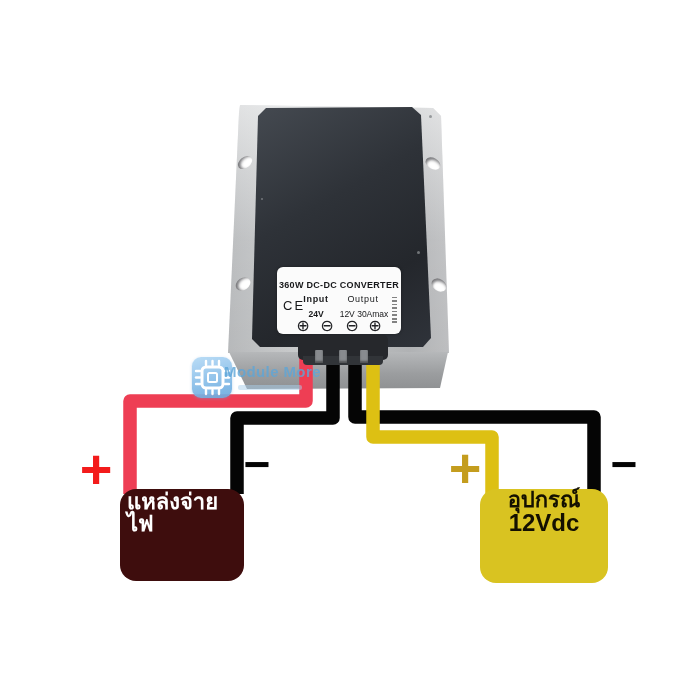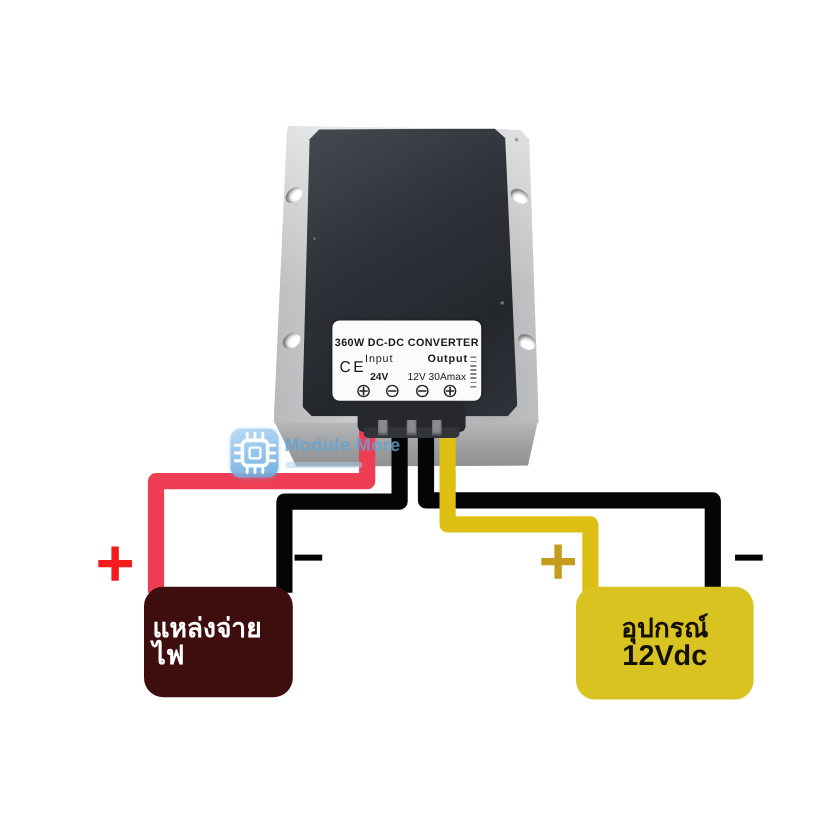--- a/index.html
+++ b/index.html
@@ -20,43 +20,43 @@
     clip-path:polygon(14px 2px,160px 1px,169px 9px,179px 232px,171px 241px,8px 241px,0 233px,6px 10px);}
   .hole{background:radial-gradient(circle at 60% 60%,#ffffff 45%,#e2e2e2 75%,#c9c9c9);
     border-radius:50%;box-shadow:inset 2px 2px 3px rgba(35,35,40,.55);}
   .speck{width:3px;height:3px;border-radius:50%;background:#85888b;opacity:.8;}
 
   .plate{left:277px;top:267px;width:124px;height:67px;background:#fbfbfb;border-radius:6px;
     box-shadow:0 0 3px rgba(0,0,0,.35);color:#17181a;}
   .plate .t{position:absolute;white-space:nowrap;}
   .plate-title{top:13px;left:50%;transform:translateX(-50%);font-size:9px;font-weight:bold;letter-spacing:.3px;}
   .plate-ce{top:31px;left:6px;font-size:13px;letter-spacing:2px;font-weight:400;}
-  .plate-input{top:27px;left:39px;transform:translateX(-50%);font-size:9px;font-weight:normal;letter-spacing:.7px;}
-  .plate-output{top:27px;left:96px;transform:translateX(-50%);font-size:9px;font-weight:bold;letter-spacing:.7px;}
+  .plate-input{top:27px;left:39px;transform:translateX(-50%);font-size:9px;font-weight:bold;letter-spacing:.7px;}
+  .plate-output{top:27px;left:86px;transform:translateX(-50%);font-size:9px;font-weight:normal;letter-spacing:.7px;}
   .plate-inv{top:42px;left:39px;transform:translateX(-50%);font-size:8.5px;font-weight:bold;}
   .plate-outv{top:42px;left:87px;transform:translateX(-50%);font-size:8.5px;font-weight:normal;}
   .screw{top:49px;font-size:16px;font-weight:400;transform:translateX(-50%);color:#212225;}
   .fineprint{left:115px;top:30px;width:5px;height:26px;opacity:.75;
     background:repeating-linear-gradient(180deg,#5a5a5a 0 1.5px,transparent 1.5px 3.5px);}
 
   .cover{left:298px;top:335px;width:90px;height:25px;background:#26282c;border-radius:5px;}
   .cover2{left:303px;top:356px;width:80px;height:9px;background:#313438;border-radius:0 0 4px 4px;}
   .divider{top:350px;width:8px;height:13px;background:#888b8f;border-radius:1px;box-shadow:inset 0 -2px 2px rgba(0,0,0,.4);}
 
   
   .wm-icon{left:192px;top:357px;width:40px;height:41px;border-radius:9px;opacity:.92;
     background:linear-gradient(165deg,#b5daf6,#79b4e4 75%,#6aaadf);box-shadow:0 1px 3px rgba(110,160,210,.45);}
-  .wm-text{left:237px;top:363px;font-size:15px;font-weight:600;color:#5ea6d8;opacity:.8;letter-spacing:.4px;white-space:nowrap;}
+  .wm-text{left:224px;top:363px;font-size:15px;font-weight:600;color:#5ea6d8;opacity:.8;letter-spacing:.4px;white-space:nowrap;}
   .wm-sub{left:238px;top:385px;width:64px;height:5px;background:#a9cfec;opacity:.5;border-radius:2px;}
 
   
-  .endbox{border-radius:16px;display:flex;flex-direction:column;justify-content:center;}
+  .endbox{border-radius:16px;display:flex;flex-direction:column;justify-content:flex-start;}
   .src-box{left:120px;top:489px;width:124px;height:92px;background:#3e0d0d;color:#ffffff;
     padding:2px 0 2px 7px;box-sizing:border-box;align-items:flex-start;}
-  .load-box{left:480px;top:489px;width:148px;height:94px;background:#d9c321;color:#141000;
+  .load-box{left:480px;top:489px;width:128px;height:94px;background:#d9c321;color:#141000;
     align-items:center;text-align:center;}
   .endbox .l1{font-size:22px;font-weight:600;line-height:1;}
   .endbox .l2{font-size:24px;font-weight:700;line-height:1;}
 
   .sym{transform:translate(-50%,-50%);line-height:1;font-weight:bold;}
   .sym-plus{font-size:56px;}
   .sym-minus{font-size:46px;color:#040404;}
   .plus-red{color:#f31b1b;left:96px;top:469px;}
   .plus-gold{color:#c49d1e;left:465px;top:468px;}
   .minus-l{left:257px;top:464px;}

